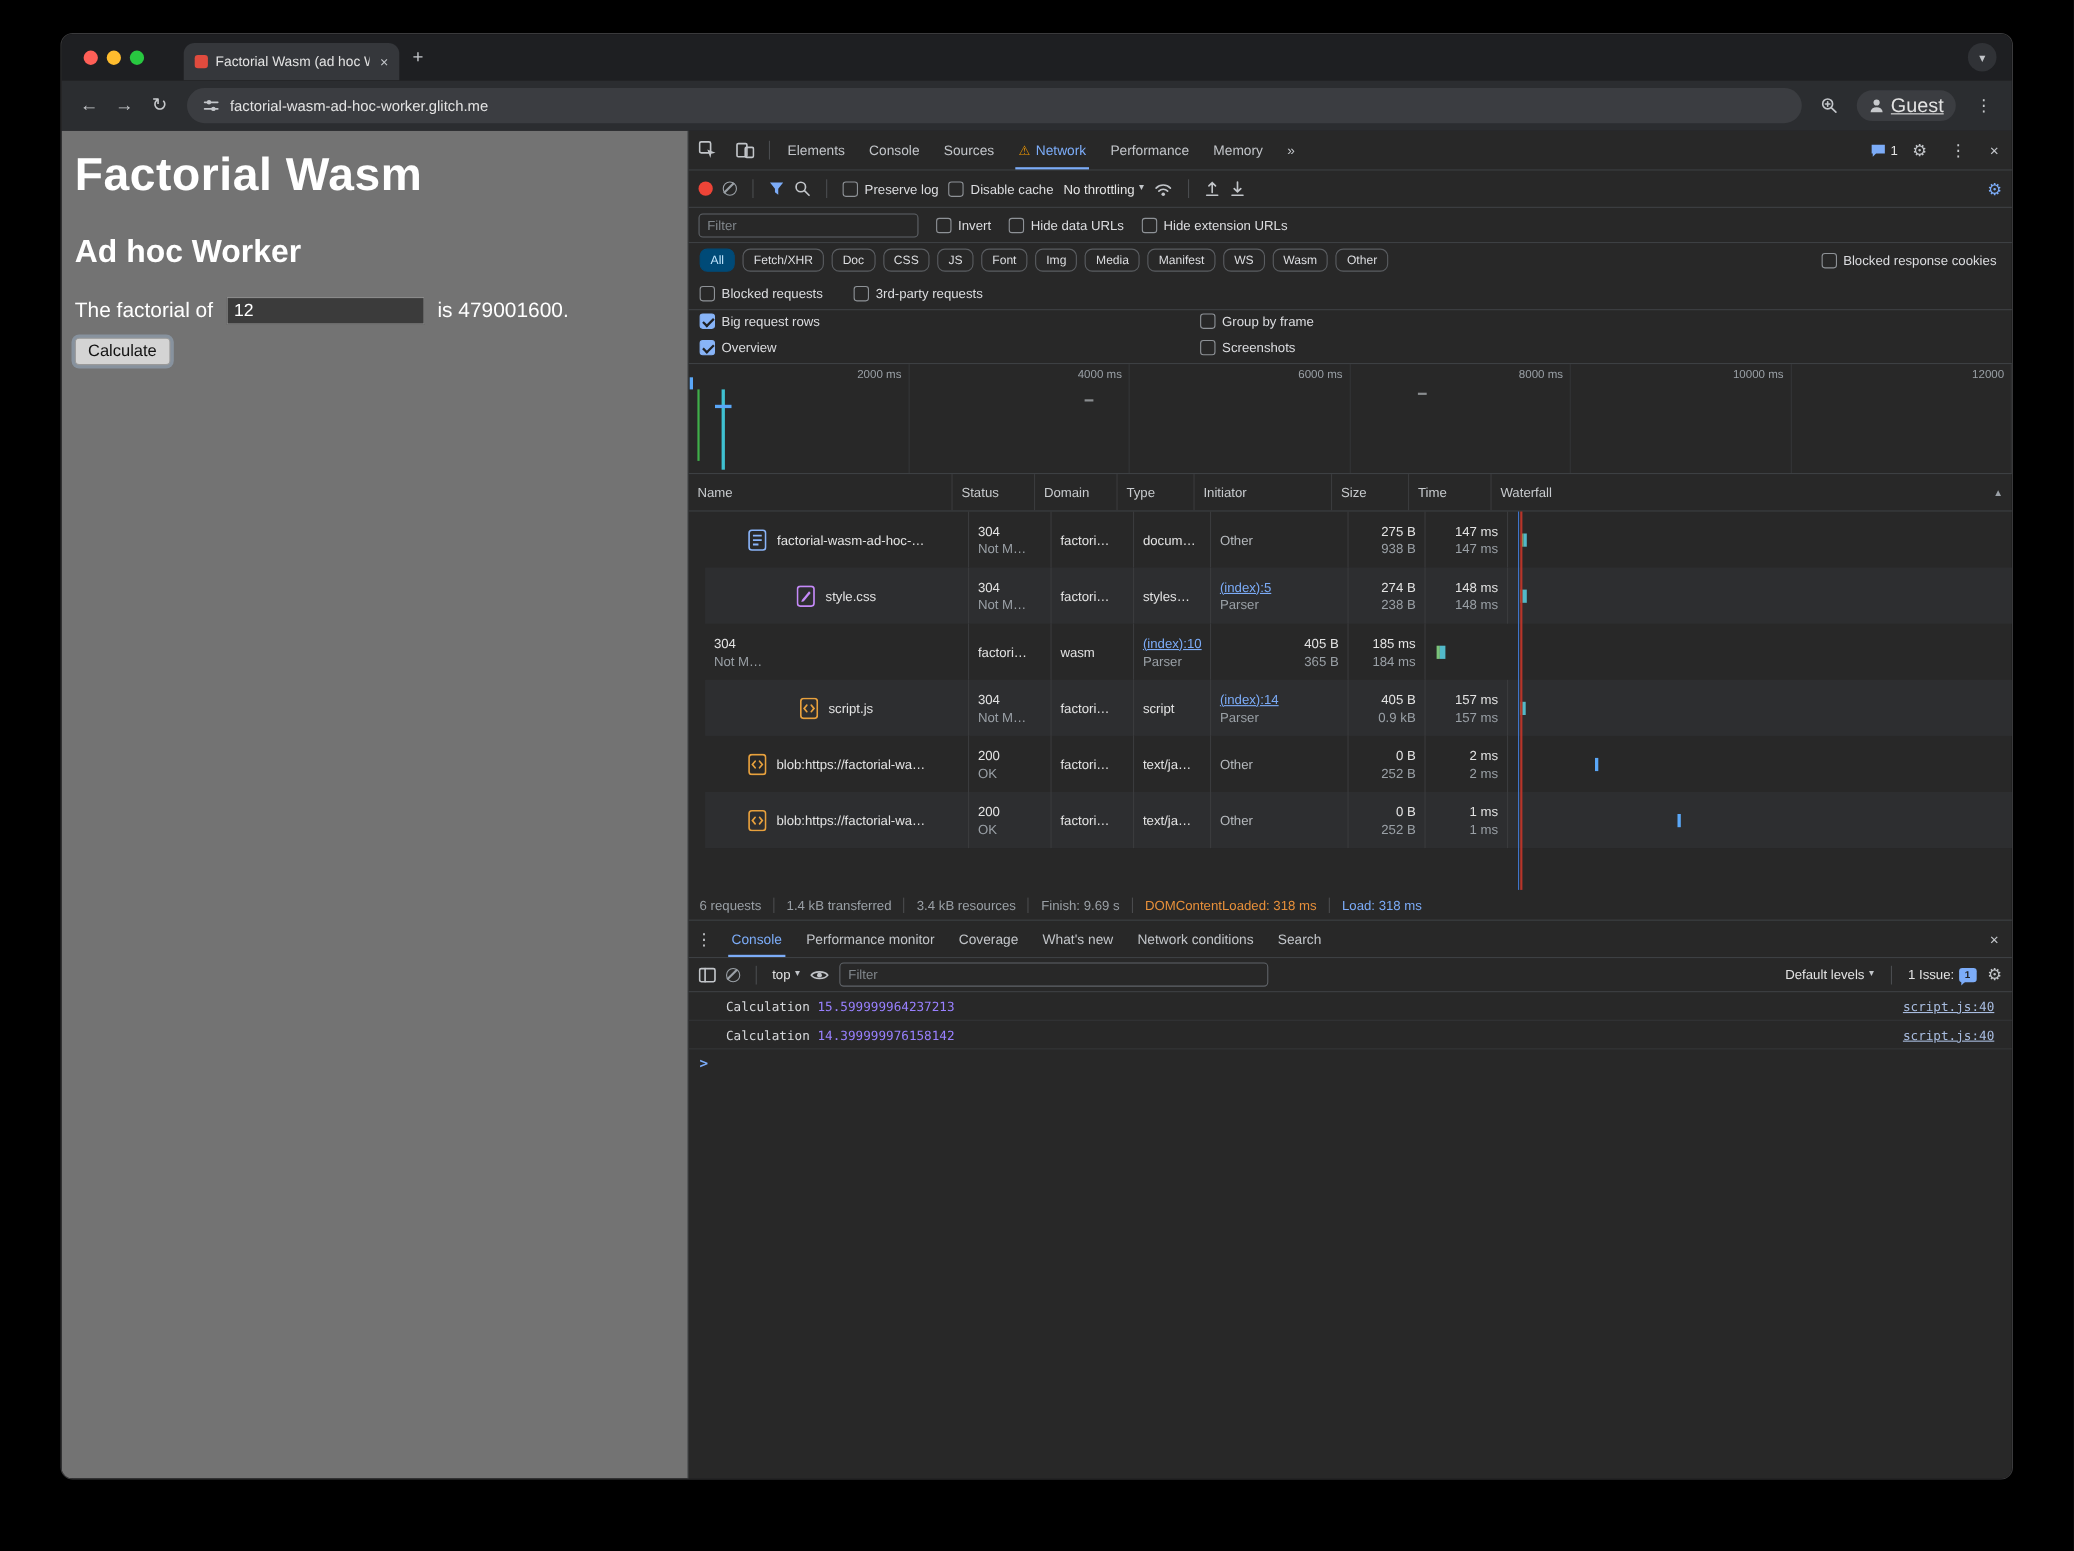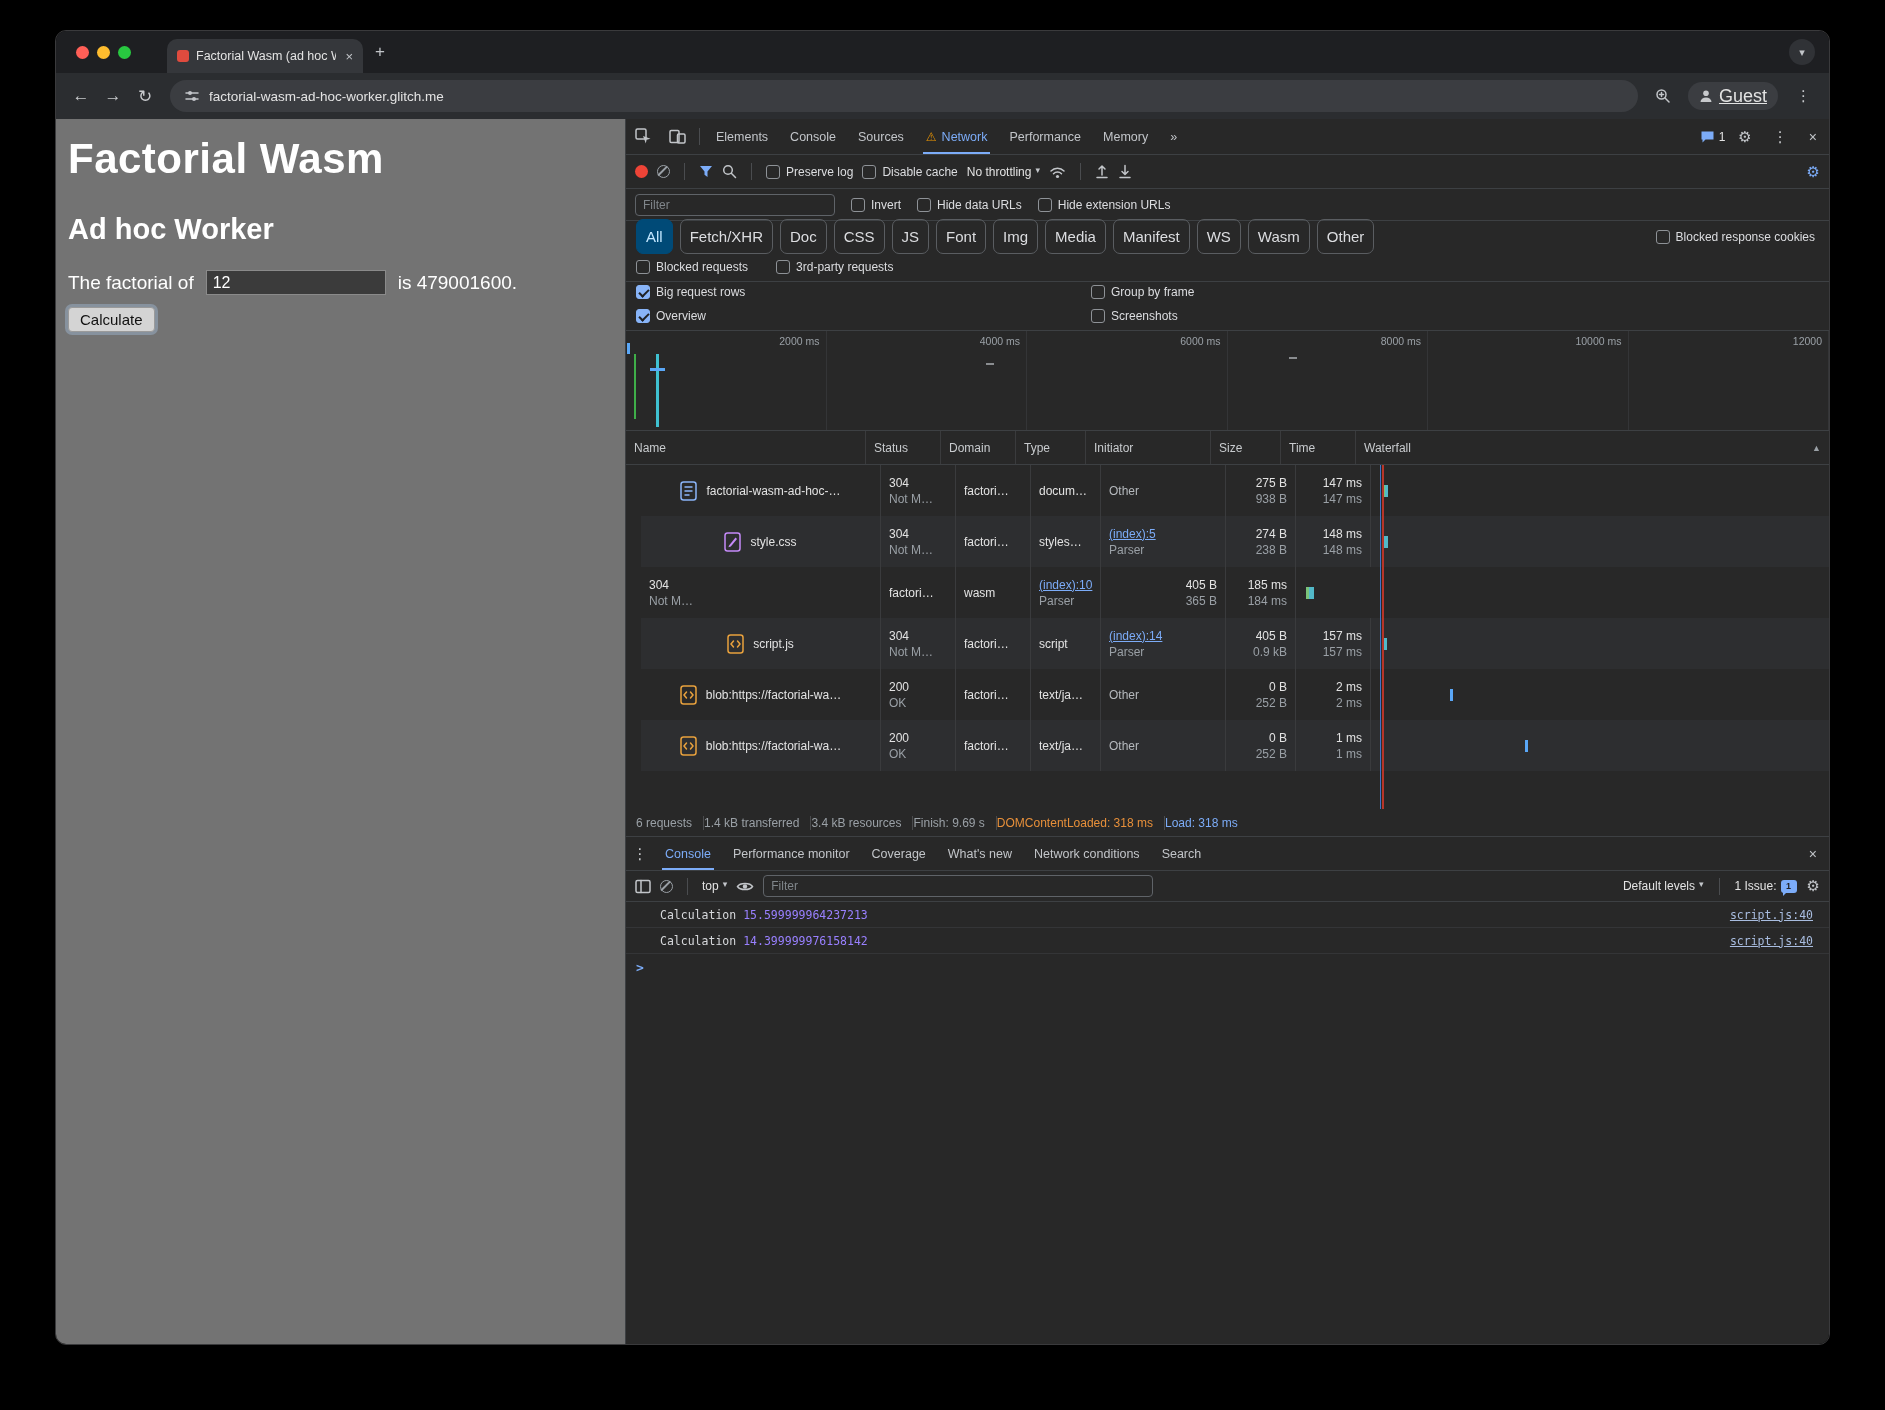--- a/index.html
+++ b/index.html
@@ -70,21 +70,21 @@
   .caret{ font-size:9px; color:#c2c5c9; }
   .gear-on{ color:#7cacf8; font-size:15px; margin-left:auto; }
 
   .filter-row{ height:32px; border-bottom:1px solid #3d4043; display:flex; align-items:center; gap:16px; padding:0 9px; flex:none; }
   .txt-input{ height:22px; background:transparent; border:1px solid #5f6368; border-radius:4px; color:#a3a3a3; font-size:12px;
               padding:0 7px; font-family:inherit; }
   .txt-input::placeholder{ color:#80868b; }
   .nf-input{ width:200px; }
 
   .chips-row{ height:31px; display:flex; align-items:center; gap:7px; padding:0 10px; flex:none; }
-  .chip{ height:35px; display:flex; align-items:center; padding:0 9px; border-radius:7px; border:1px solid #5a5d61; color:#dcdde0; font-size:15px; white-space:nowrap; }
+  .chip{ height:21px; display:flex; align-items:center; padding:0 9px; border-radius:7px; border:1px solid #5a5d61; color:#dcdde0; font-size:11px; white-space:nowrap; }
   .chip.selected{ background:#004a77; border-color:#004a77; color:#c2e7ff; }
   .chips-right{ margin-left:auto; padding-right:4px; }
 
   .blocked-row{ height:30px; border-bottom:1px solid #3d4043; display:flex; align-items:center; gap:28px; padding:0 10px; flex:none; }
   .settings-grid{ border-bottom:1px solid #3d4043; display:grid; grid-template-columns:455px 1fr; padding:3px 10px 7px; row-gap:10px; flex:none; }
 
   .overview{ height:100px; position:relative; border-bottom:1px solid #3d4043; flex:none; display:flex; }
   .ov-seg{ flex:1; border-right:1px solid #343537; height:100%; text-align:right; padding:4px 6px 0 0; font-size:10.5px; color:#9aa0a6; }
   .mark{ position:absolute; }
 
@@ -103,21 +103,21 @@
   .sub{ color:#9aa0a6; }
   .init-link{ color:#7cacf8; text-decoration:underline; }
   .other{ color:#b5b9bd; }
   .wfc{ position:relative; border-right:none !important; }
   .wf{ position:absolute; top:50%; margin-top:-6px; height:12px; }
   .wf.g{ background:#7ac37a; } .wf.t{ background:#52b9c9; } .wf.b{ background:#5aa7f7; }
   .dcl-line{ position:absolute; top:0; bottom:0; left:739px; width:1px; background:#3f74c9; }
   .load-line{ position:absolute; top:0; bottom:0; left:741px; width:1.5px; background:#b7352a; }
 
   .sumbar{ height:28px; border-bottom:1px solid #3d4043; display:flex; align-items:center; padding:0 10px; color:#9aa0a6; flex:none; }
-  .sum + .sum{ border-left:1px solid #4a4b4d; margin-left:11px; }
+  .sum + .sum{ border-left:1px solid #4a4b4d; padding-left:11px; margin-left:11px; }
   .sum.dcl{ color:#e8903a; } .sum.load{ color:#7cacf8; }
 
   .drawer-tabs{ height:34px; border-bottom:1px solid #3d4043; display:flex; align-items:stretch; flex:none; }
   .drawer-tabs .dt-iconbtn{ width:28px; }
   .drawer-right{ margin-left:auto; display:flex; align-items:center; padding-right:12px; }
 
   .con-toolbar{ height:31px; border-bottom:1px solid #3d4043; display:flex; align-items:center; gap:9px; padding:0 9px; flex:none; }
   .con-input{ flex:1; max-width:390px; }
   .con-right{ margin-left:auto; display:flex; align-items:center; gap:10px; }
   .bubble{ position:relative; width:16px; height:13px; background:#7cacf8; border-radius:3px; color:#202124; font-size:9px; font-weight:bold;

